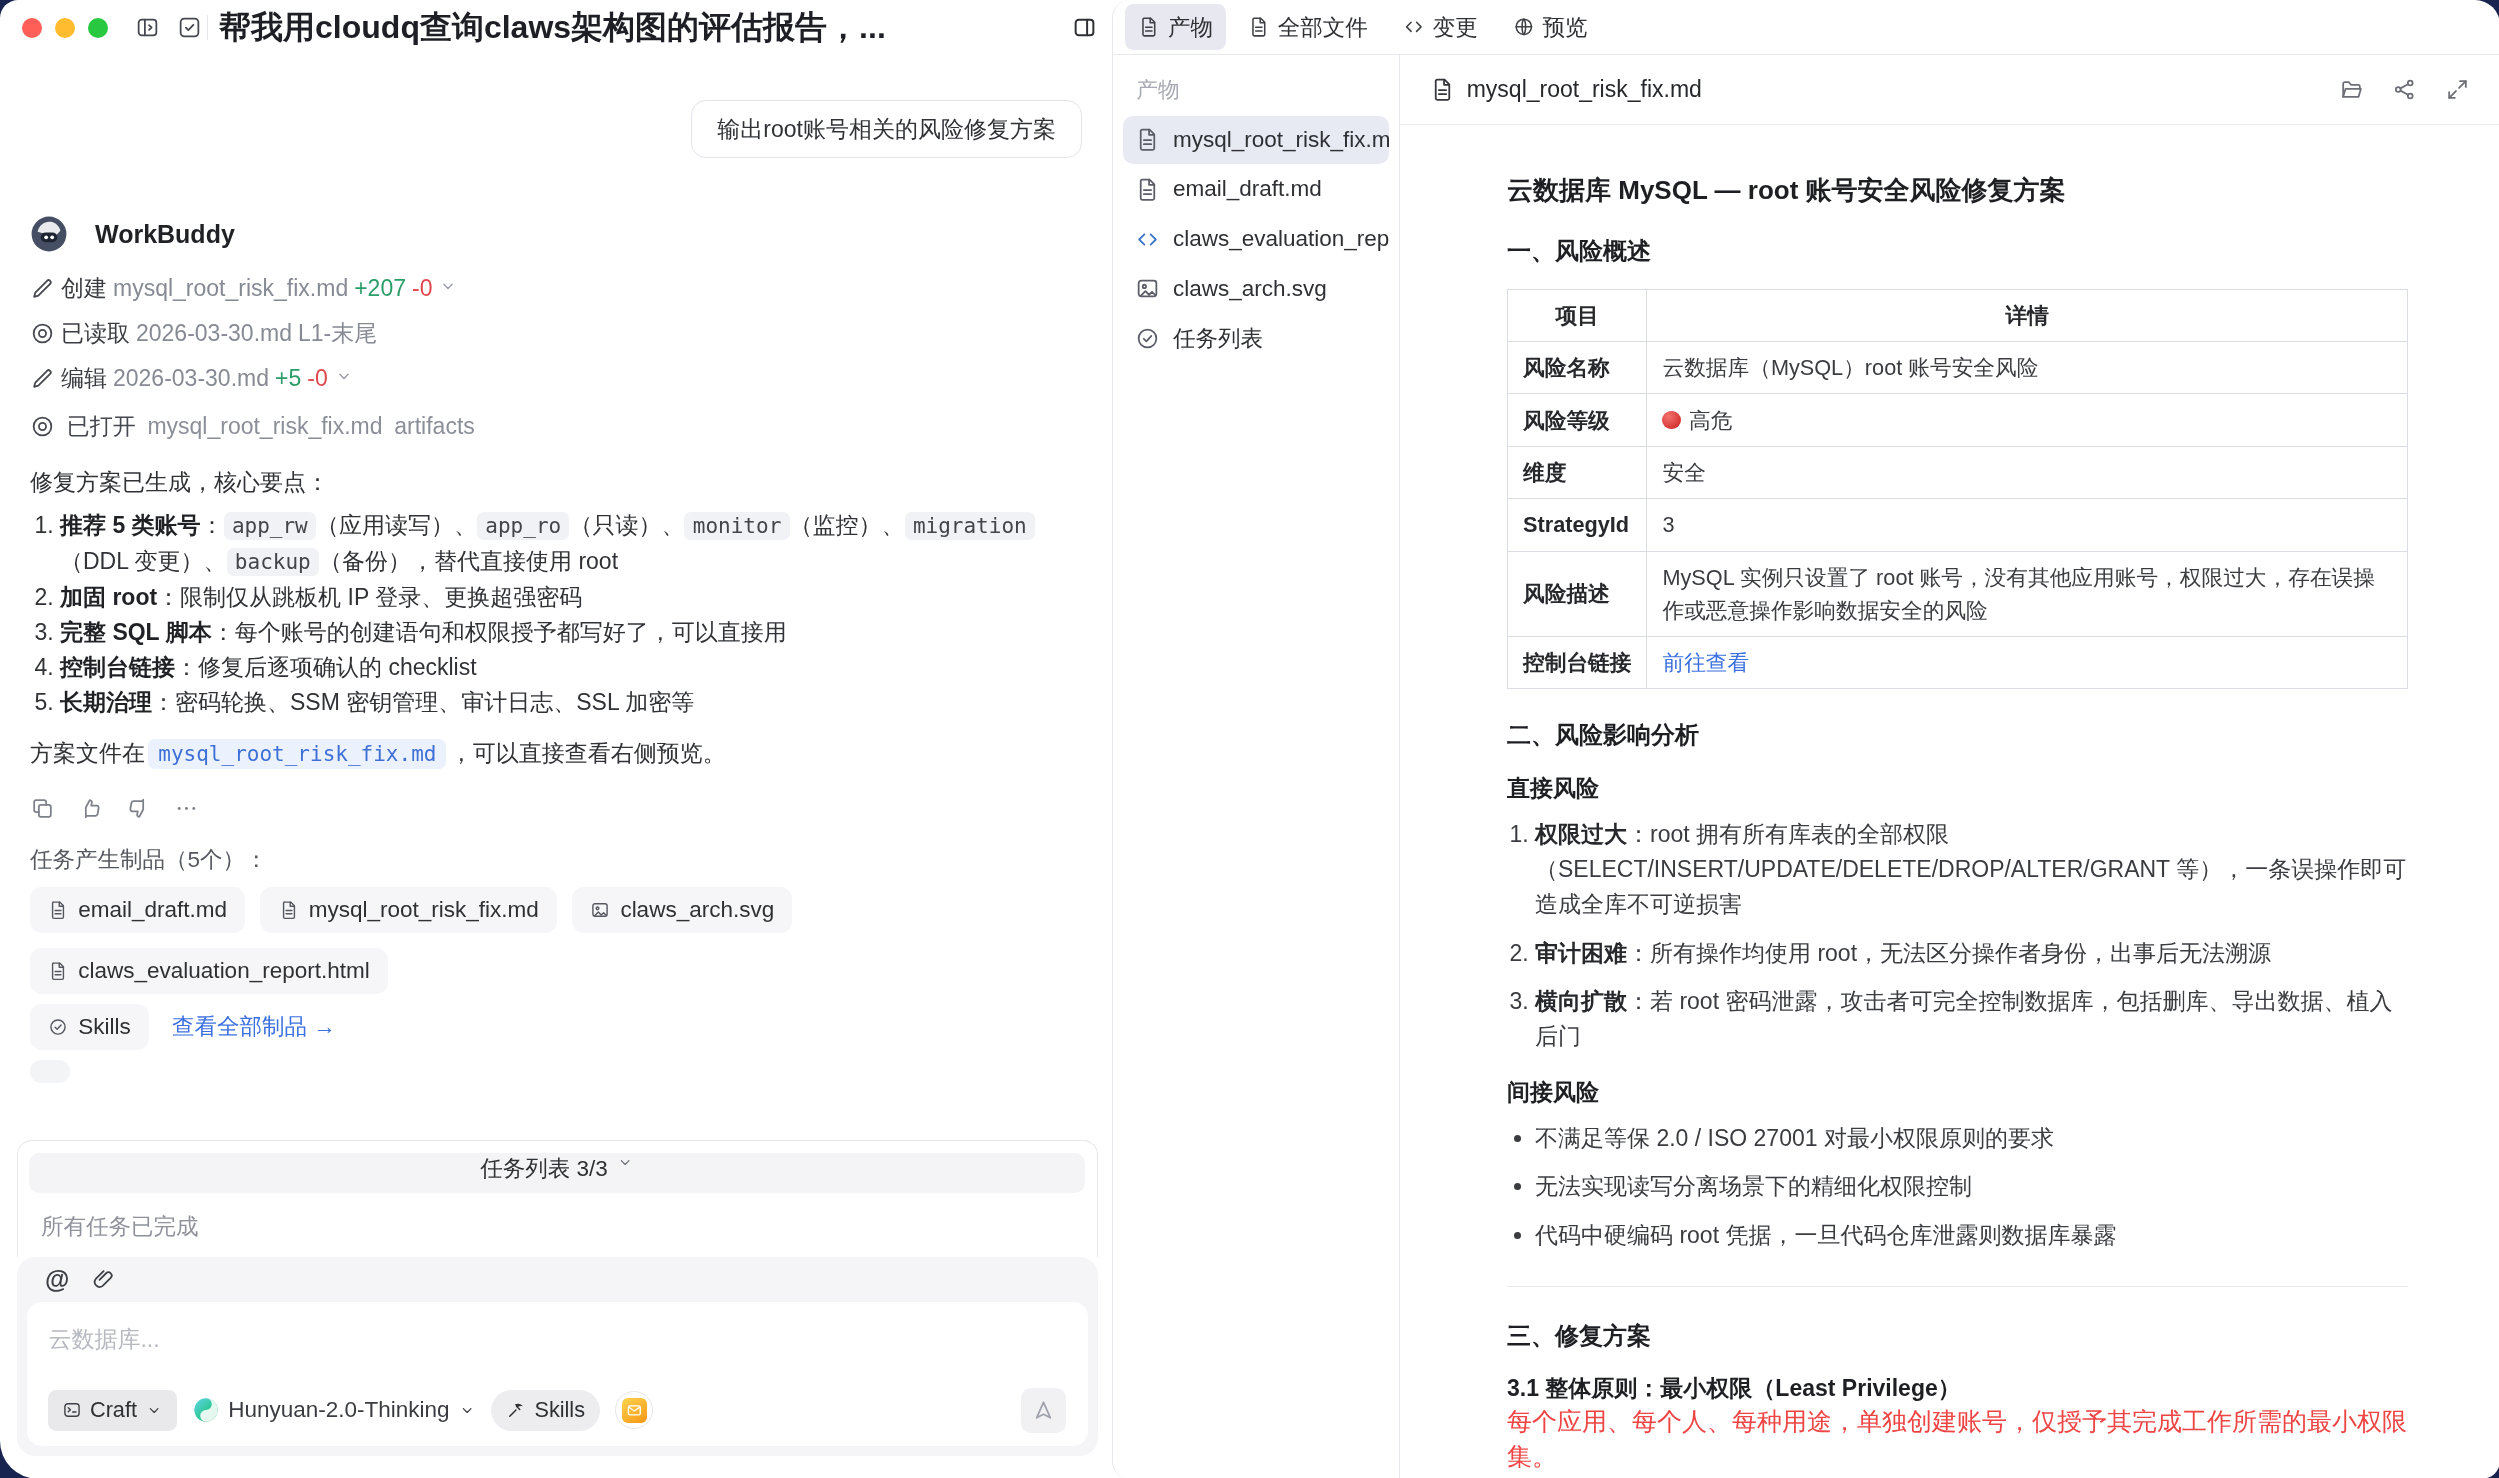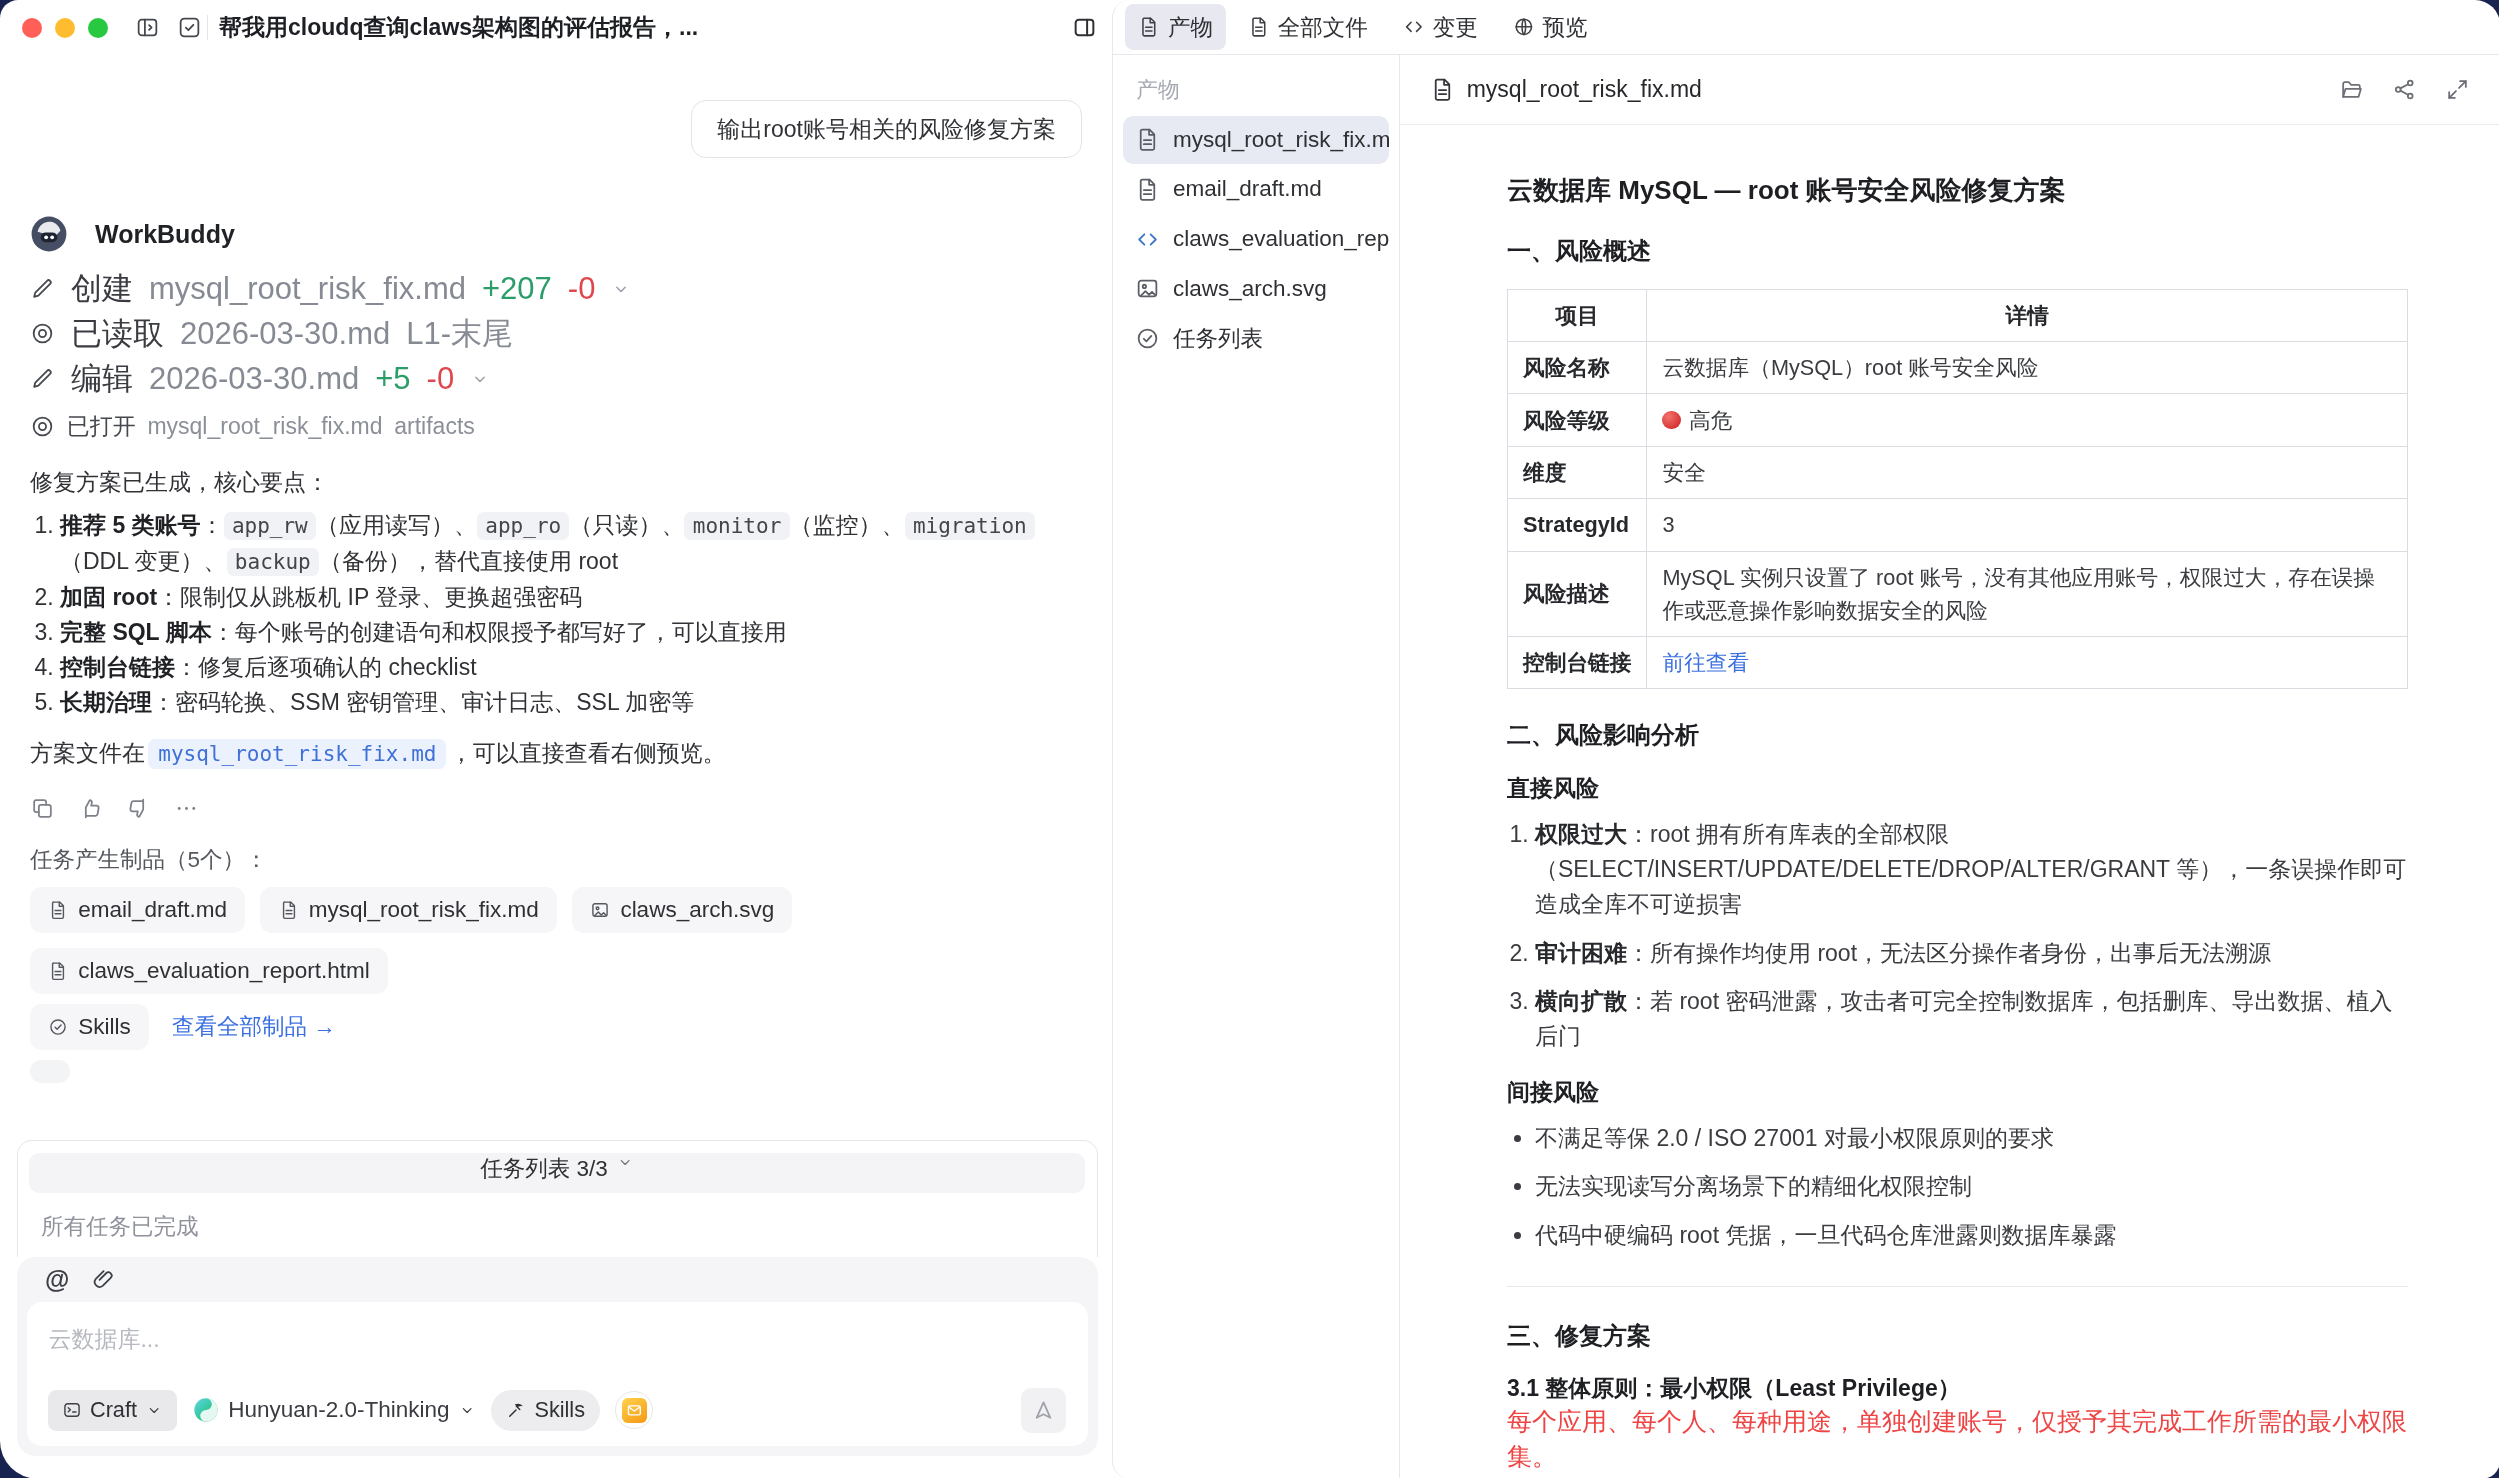--- a/index.html
+++ b/index.html
@@ -8,35 +8,35 @@
     font-family:"Liberation Sans","DejaVu Sans",sans-serif;color:#2e3034;-webkit-font-smoothing:antialiased;}
   .window{position:absolute;inset:0;background:#fff;border-radius:18.3px 25px 18.3px 38px;overflow:hidden;display:flex;}
 
   
   .left-col{width:1112px;display:flex;flex-direction:column;position:relative;}
   .titlebar{height:55px;display:flex;align-items:center;padding:0 15px 0 21.7px;flex:none;}
   .tl{width:20px;height:20px;border-radius:50%;margin-right:13.3px;flex:none;}
   .tl.red{background:#ff5f57}.tl.yellow{background:#febc2e}.tl.green{background:#28c840}
   .tbicons{display:flex;align-items:center;gap:16.7px;margin-left:13.3px;color:#45484e;}
   .tb-div{width:0.8px;height:25px;background:#e4e5e9;margin:0 5px;}
-  .tb-title{font-size:23px;font-weight:600;color:#1d1f24;margin-left:6.7px;white-space:nowrap;overflow:hidden;text-overflow:ellipsis;flex:1;}
+  .tb-title{font-size:32px;font-weight:600;color:#1d1f24;margin-left:6.7px;white-space:nowrap;overflow:hidden;text-overflow:ellipsis;flex:1;}
   .ic{display:inline-flex;flex:none;}
   .ic svg{width:25px;height:25px;}
   .ic.sm svg{width:20px;height:20px;}
   .ic.xs svg{width:18.3px;height:18.3px;}
 
   .chat{flex:1;overflow:hidden;padding:45px 30px 0 30px;min-height:0;}
   .bubble-row{display:flex;justify-content:flex-end;}
   .bubble{border:1.7px solid #e3e4e9;border-radius:15px;padding:12.5px 25px;font-size:23px;color:#303236;background:#fff;}
   .assistant{margin-top:57px;}
   .who{display:flex;align-items:center;gap:27px;}
   .avatar{width:38px;height:38px;flex:none;}
   .who .name{font-size:25px;font-weight:700;color:#1f2125;}
   .toolrows{margin-top:23px;}
-  .toolrow{display:flex;align-items:center;gap:16px;height:25px;margin-bottom:20px;font-size:31px;color:#45484e;}
+  .toolrow{display:flex;align-items:center;gap:6px;height:25px;margin-bottom:20px;font-size:23px;color:#45484e;}
   .toolrow .act{color:#3a3c41;}
   .toolrow .fn{color:#868a93;}
   .toolrow .add{color:#2a9d68;}
   .toolrow .del{color:#e0474d;}
   .toolrow .chev{color:#9a9da6;}
   .step{margin-top:37px;font-size:23px;color:#303236;}
   .openrow{margin-top:20px;display:flex;align-items:center;gap:11.7px;font-size:23px;color:#45484e;}
   .openrow .fn{color:#8b8f98;}
   .intro{margin-top:25px;font-size:23px;color:#303236;}
   ol.points{margin:10px 0 0 0;padding-left:30px;font-size:23px;color:#303236;line-height:35px;}

